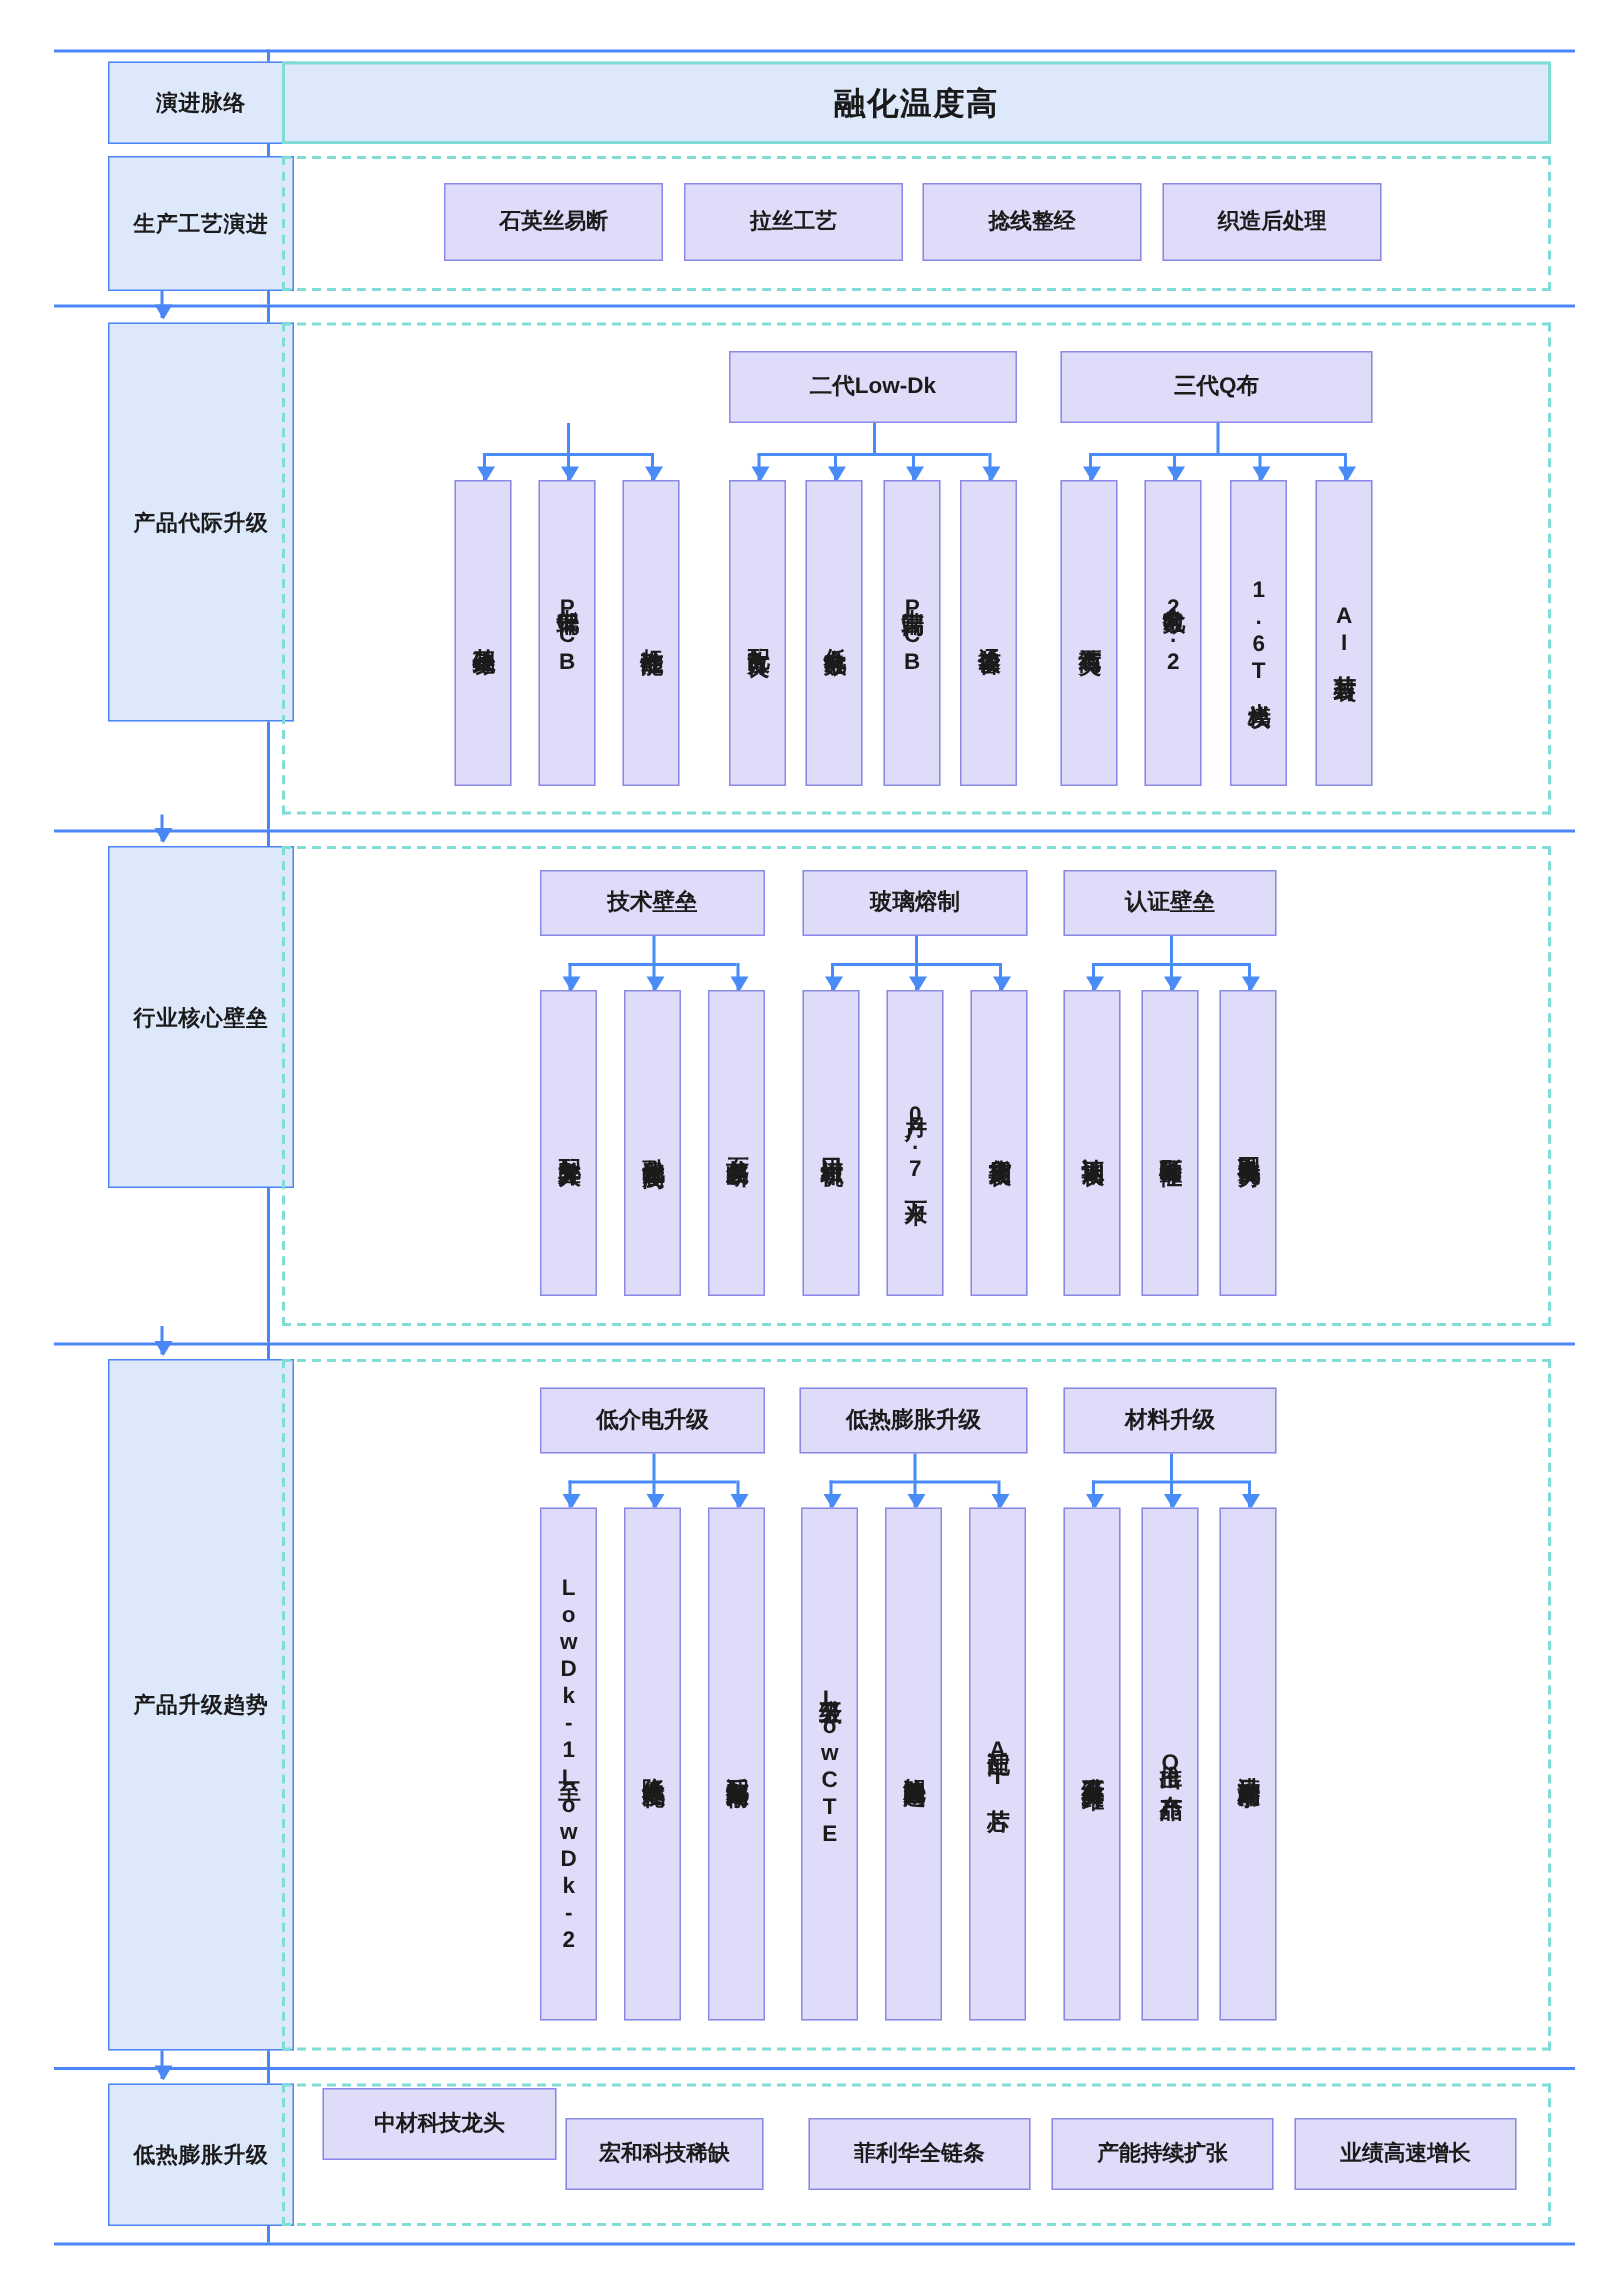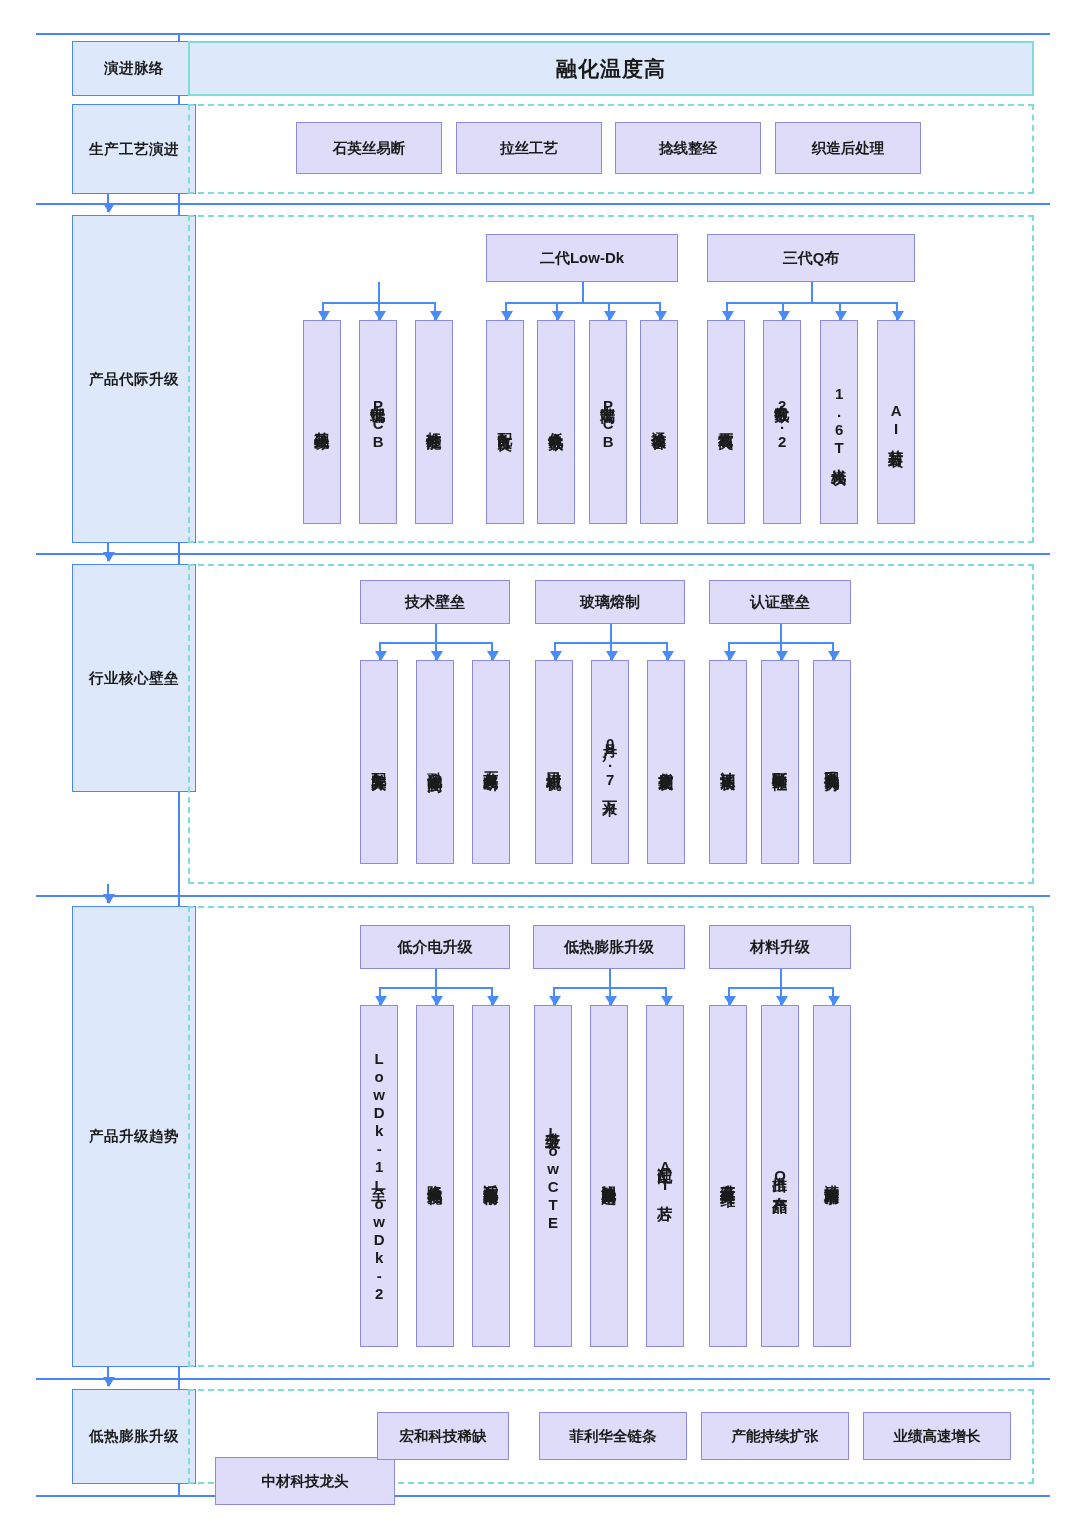--- a/index.html
+++ b/index.html
@@ -164,21 +164,21 @@
   <div class="vrule" style="top:553px;height:342px;"></div>
   <div class="vrule" style="top:895px;height:483px;"></div>
   <div class="vrule" style="top:1378px;height:117px;"></div>
 
   <div class="stage" style="top:41px;height:55px;">
     <span>演进脉络</span>
   </div>
   <div class="stage" style="top:104px;height:90px;">
     <span>生产工艺演进</span>
   </div>
-  <div class="stage" style="top:215px;height:328px;">
+  <div class="stage" style="top:215px;height:266px;">
     <span>产品代际升级</span>
   </div>
   <div class="stage" style="top:564px;height:228px;">
     <span>行业核心壁垒</span>
   </div>
   <div class="stage" style="top:906px;height:461px;">
     <span>产品升级趋势</span>
   </div>
   <div class="stage" style="top:1389px;height:95px;">
     <span>低热膨胀升级</span>
@@ -385,21 +385,21 @@
   </div>
   <div class="node vert" style="left:761px;top:1005px;width:38px;height:342px;">
     <span>推出Q布产品</span>
   </div>
   <div class="node vert" style="left:813px;top:1005px;width:38px;height:342px;">
     <span>满足高端需求</span>
   </div>
 
   <div class="panel dashed" style="top:1389px;height:95px;"></div>
 
-  <div class="node" style="left:215px;top:1457px;width:180px;height:48px;">
+  <div class="node" style="left:215px;top:1392px;width:156px;height:48px;">
     <span>中材科技龙头</span>
   </div>
   <div class="node" style="left:377px;top:1412px;width:132px;height:48px;">
     <span>宏和科技稀缺</span>
   </div>
   <div class="node" style="left:539px;top:1412px;width:148px;height:48px;">
     <span>菲利华全链条</span>
   </div>
   <div class="node" style="left:701px;top:1412px;width:148px;height:48px;">
     <span>产能持续扩张</span>

